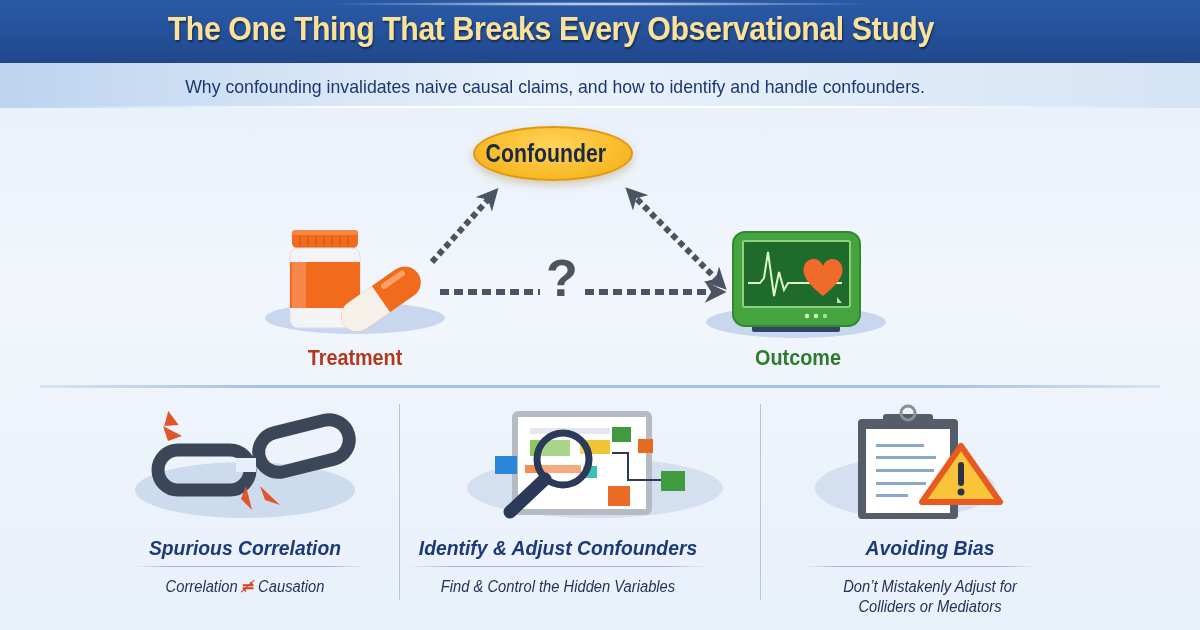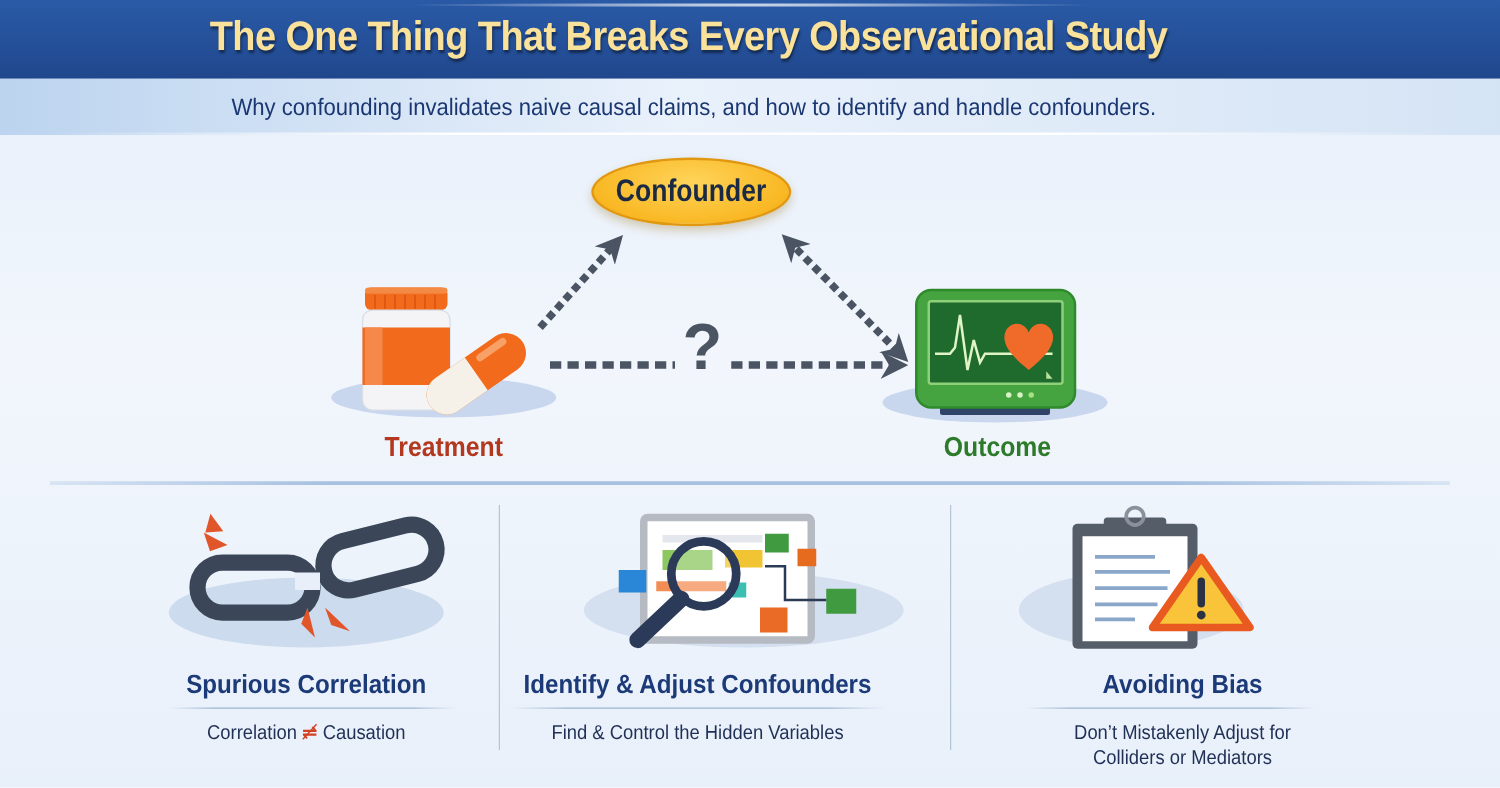--- a/index.html
+++ b/index.html
@@ -36,33 +36,33 @@
   .band-line {
     position: absolute; left: 40px; top: 106px; width: 1120px; height: 2px;
     background: linear-gradient(90deg, rgba(255,255,255,0) 0%, #ffffff 30%, #ffffff 70%, rgba(255,255,255,0) 100%);
   }
   .confounder-node {
     position: absolute; left: 473px; top: 126px; width: 160px; height: 55px;
     border-radius: 50%;
     background: radial-gradient(ellipse at 50% 35%, #ffd45a 0%, #f9b824 70%, #e99f14 100%);
     border: 2px solid #e09812;
     box-shadow: 0 4px 8px rgba(150,110,20,0.3);
-    display: flex; align-items: center; justify-content: center;
+    display: flex; align-items: center; 
   }
   .confounder-label { font-weight: bold; font-size: 25px; color: #1b2a44; transform: scaleX(0.85); }
   .node-label { position: absolute; font-weight: bold; font-size: 22px; text-align: center; transform: scaleX(0.9); }
   .treatment-label { left: 290px; top: 345px; width: 130px; color: #b2391f; }
   .outcome-label { left: 738px; top: 345px; width: 120px; color: #2d7a2a; }
   .question { position: absolute; left: 546px; top: 248px; font-size: 52px; font-weight: bold; color: #4a5463; }
   .section-divider {
     position: absolute; left: 40px; top: 385px; width: 1120px; height: 3px;
     background: linear-gradient(90deg, rgba(160,190,225,0.3) 0%, #a6c0e0 20%, #a6c0e0 80%, rgba(160,190,225,0.3) 100%);
   }
   .col-divider { position: absolute; top: 404px; width: 1px; height: 196px; background: #b6c6da; }
-  .card { position: absolute; top: 400px; height: 225px; }
+  .card { position: absolute; top: 400px; height: 225px; font-style: italic; }
   .card-title {
     position: absolute; left: 0; width: 100%; top: 136px; text-align: center;
     font-weight: bold; font-size: 21px; color: #1c3a78; transform: scaleX(0.92);
   }
   .card-rule {
     position: absolute; top: 166px; height: 1px;
     background: linear-gradient(90deg, rgba(140,165,200,0) 0%, #9fb4d1 15%, #9fb4d1 85%, rgba(140,165,200,0) 100%);
   }
   .card-desc {
     position: absolute; left: 0; width: 100%; top: 177px; text-align: center;
@@ -205,20 +205,20 @@
     <span>Causation</span>
   </div>
 </div>
 
 <div class="card" style="left:388px;width:340px">
   <div class="card-title">Identify &amp; Adjust Confounders</div>
   <div class="card-rule" style="left:20px;width:300px"></div>
   <div class="card-desc">Find &amp; Control the Hidden Variables</div>
 </div>
 
-<div class="card" style="left:786px;width:320px">
+<div class="card" style="left:770px;width:320px">
   <div class="card-title">Avoiding Bias</div>
   <div class="card-rule" style="left:35px;width:230px"></div>
   <div class="card-desc">
     <div>Don’t Mistakenly Adjust for</div>
     <div>Colliders or Mediators</div>
   </div>
 </div>
 
 </body></html>

